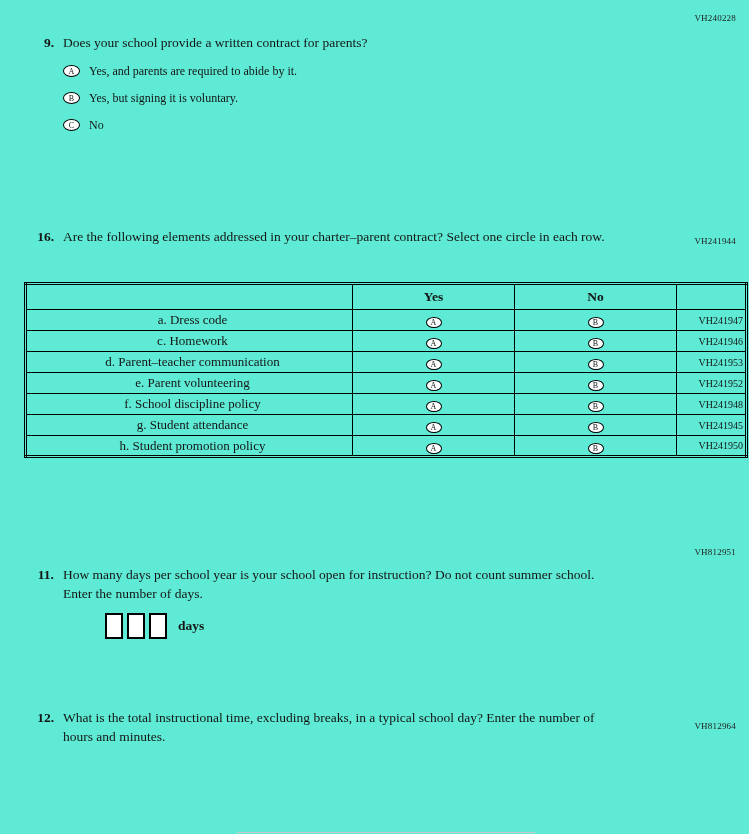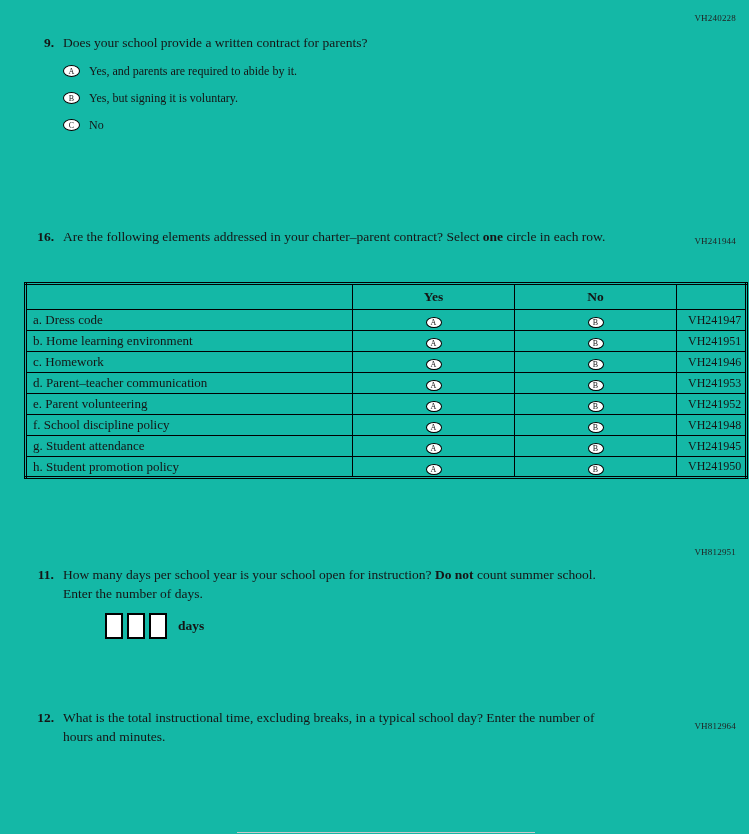--- a/index.html
+++ b/index.html
@@ -1,20 +1,20 @@
 <!DOCTYPE html>
 <html><head>
 <meta charset="utf-8">
 <style>
   * { margin:0; padding:0; box-sizing:border-box; }
   html,body { background:#ffffff; }
   .page {
     position:relative;
     width:749px; height:834px;
-    background:#14b8a6;
+    background:#5eead4;
     font-family:"Liberation Serif", serif;
     color:#151515;
     overflow:hidden;
   }
   .code {
     position:absolute;
     right:13px;
     font-size:9px;
     letter-spacing:.2px;
     color:#222;
@@ -28,21 +28,21 @@
   .qnum {
     font-weight:bold;
     width:26px;
     flex-shrink:0;
     text-align:right;
     font-size:13.5px;
     line-height:19px;
   }
   .qbody { margin-left:9px; max-width:562px; }
   .qtext { font-size:13.5px; line-height:19px; }
-  .qtext b { font-weight:bold; }
+  .qtext b { font-weight:normal; }
 
   .options { margin-top:10px; }
   .option {
     display:flex;
     align-items:center;
     height:18px;
     margin-bottom:9px;
   }
   .bubble {
     display:inline-block;
@@ -70,28 +70,28 @@
   .grid thead th {
     height:26px;
     font-size:13.5px;
     font-weight:bold;
     text-align:center;
   }
   .grid tbody td { height:21px; }
   .grid td.label-col {
     font-size:13px;
     padding-left:6px;
-    text-align:left;
+    text-align:center;
   }
   .grid td.bub-col { text-align:center; }
   .grid td.bub-col .bubble { width:16px; height:11px; line-height:10px; }
   .grid td.code-col {
-    font-size:12px;
-    text-align:left;
-    padding:0 11px;
+    font-size:10px;
+    text-align:right;
+    padding:0 2px;
   }
 
   .digit-row {
     margin-top:9px;
     display:flex;
     align-items:center;
     height:27px;
     padding-left:42px;
   }
   .digit-box {
@@ -181,26 +181,20 @@
       </tr>
     </thead>
     <tbody>
       <tr>
         <td class="label-col">a.  Dress code</td>
         <td class="bub-col"><span class="bubble">A</span></td>
         <td class="bub-col"><span class="bubble">B</span></td>
         <td class="code-col">VH241947</td>
       </tr>
       <tr>
-        <td class="label-col">b.  Home learning environment</td>
-        <td class="bub-col"><span class="bubble">A</span></td>
-        <td class="bub-col"><span class="bubble">B</span></td>
-        <td class="code-col">VH241951</td>
-      </tr>
-      <tr>
         <td class="label-col">c.  Homework</td>
         <td class="bub-col"><span class="bubble">A</span></td>
         <td class="bub-col"><span class="bubble">B</span></td>
         <td class="code-col">VH241946</td>
       </tr>
       <tr>
         <td class="label-col">d.  Parent–teacher communication</td>
         <td class="bub-col"><span class="bubble">A</span></td>
         <td class="bub-col"><span class="bubble">B</span></td>
         <td class="code-col">VH241953</td>

